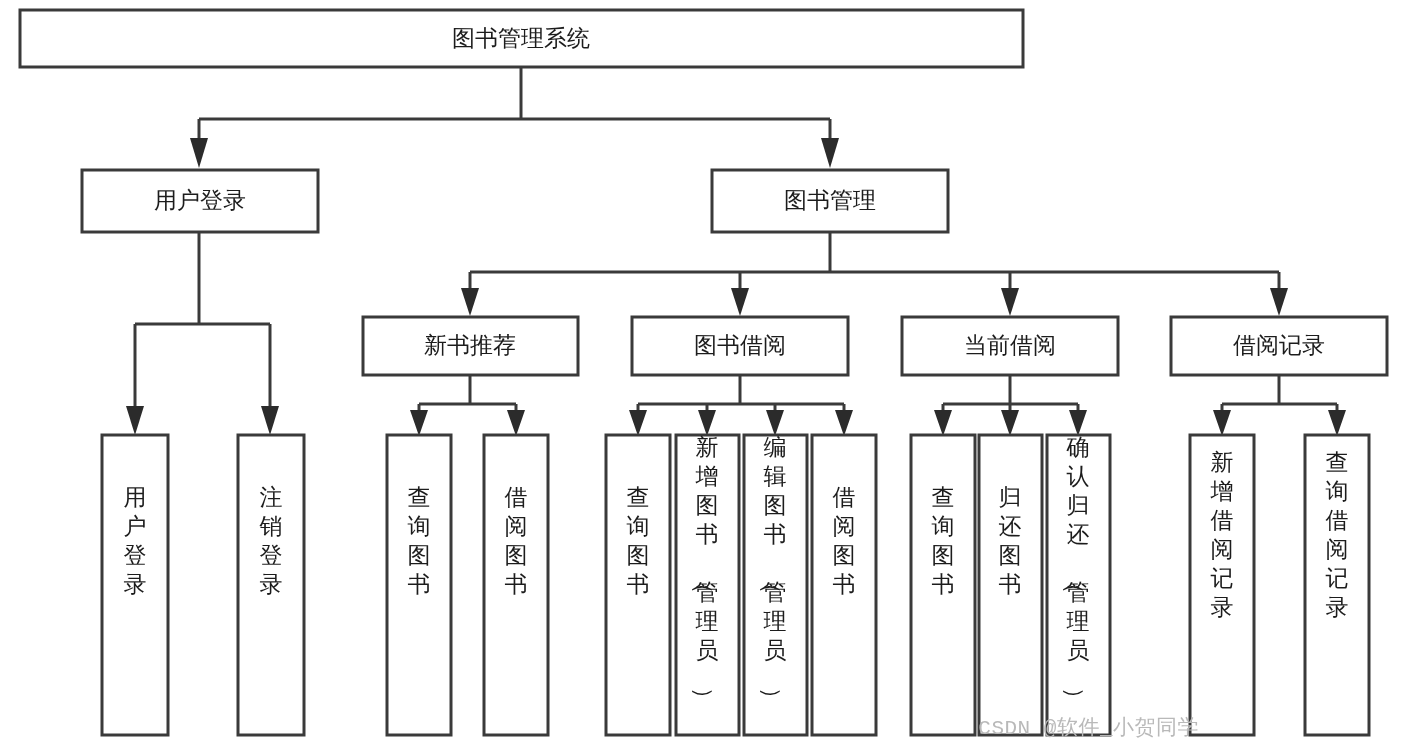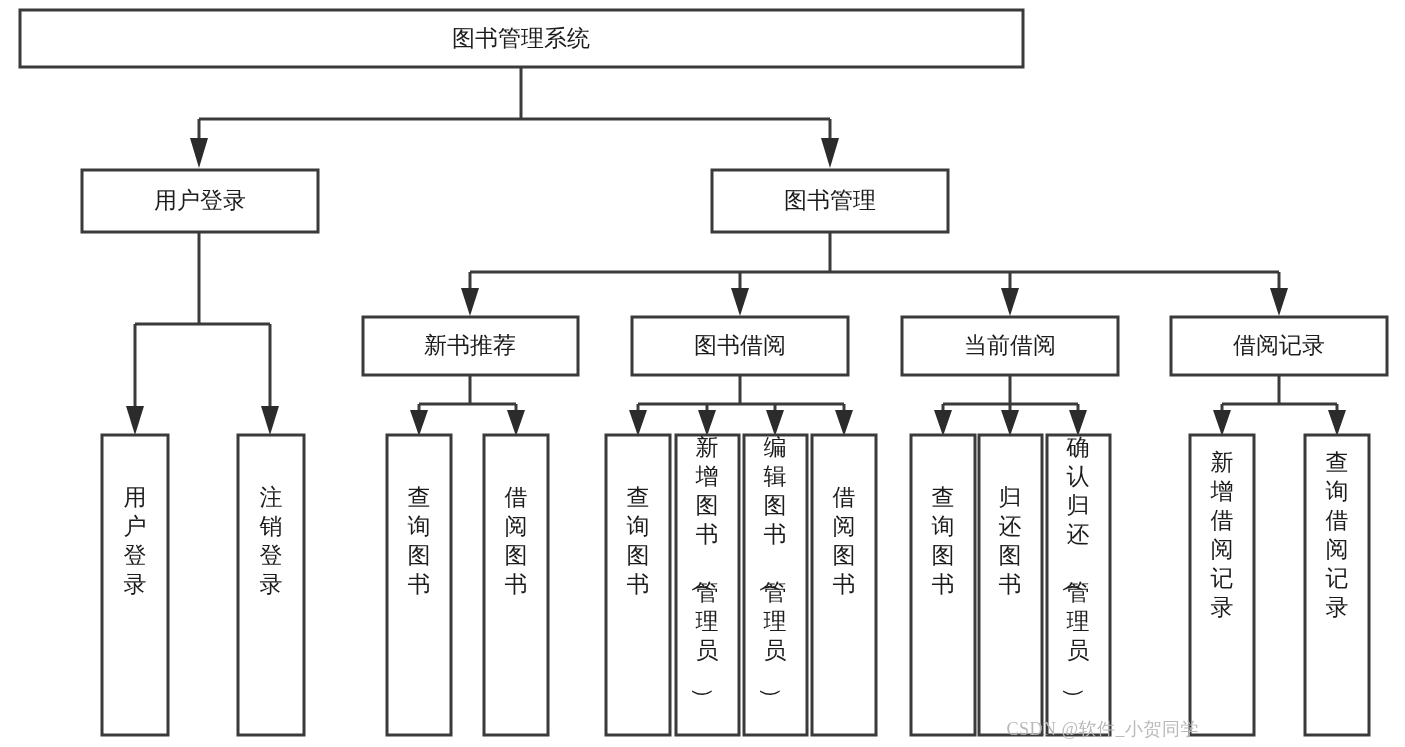--- a/index.html
+++ b/index.html
@@ -52,22 +52,22 @@
   .node-label-v {
     font-family: "Liberation Sans", "DejaVu Sans", sans-serif;
     font-size: 23px;
     fill: #1c1c1c;
     text-anchor: middle;
   }
   .watermark-text {
     position: absolute;
     right: 12px;
     bottom: 6px;
-    font-family: Liberation Serif, serif;
-    font-size: 18px;
+    font-family: Liberation Mono, monospace;
+    font-size: 21px;
     color: #b9b9b9;
     letter-spacing: 0.5px;
     white-space: nowrap;
     user-select: none;
   }
 </style>
 </head>
 <body>
 
 <div id="diagram-root">

